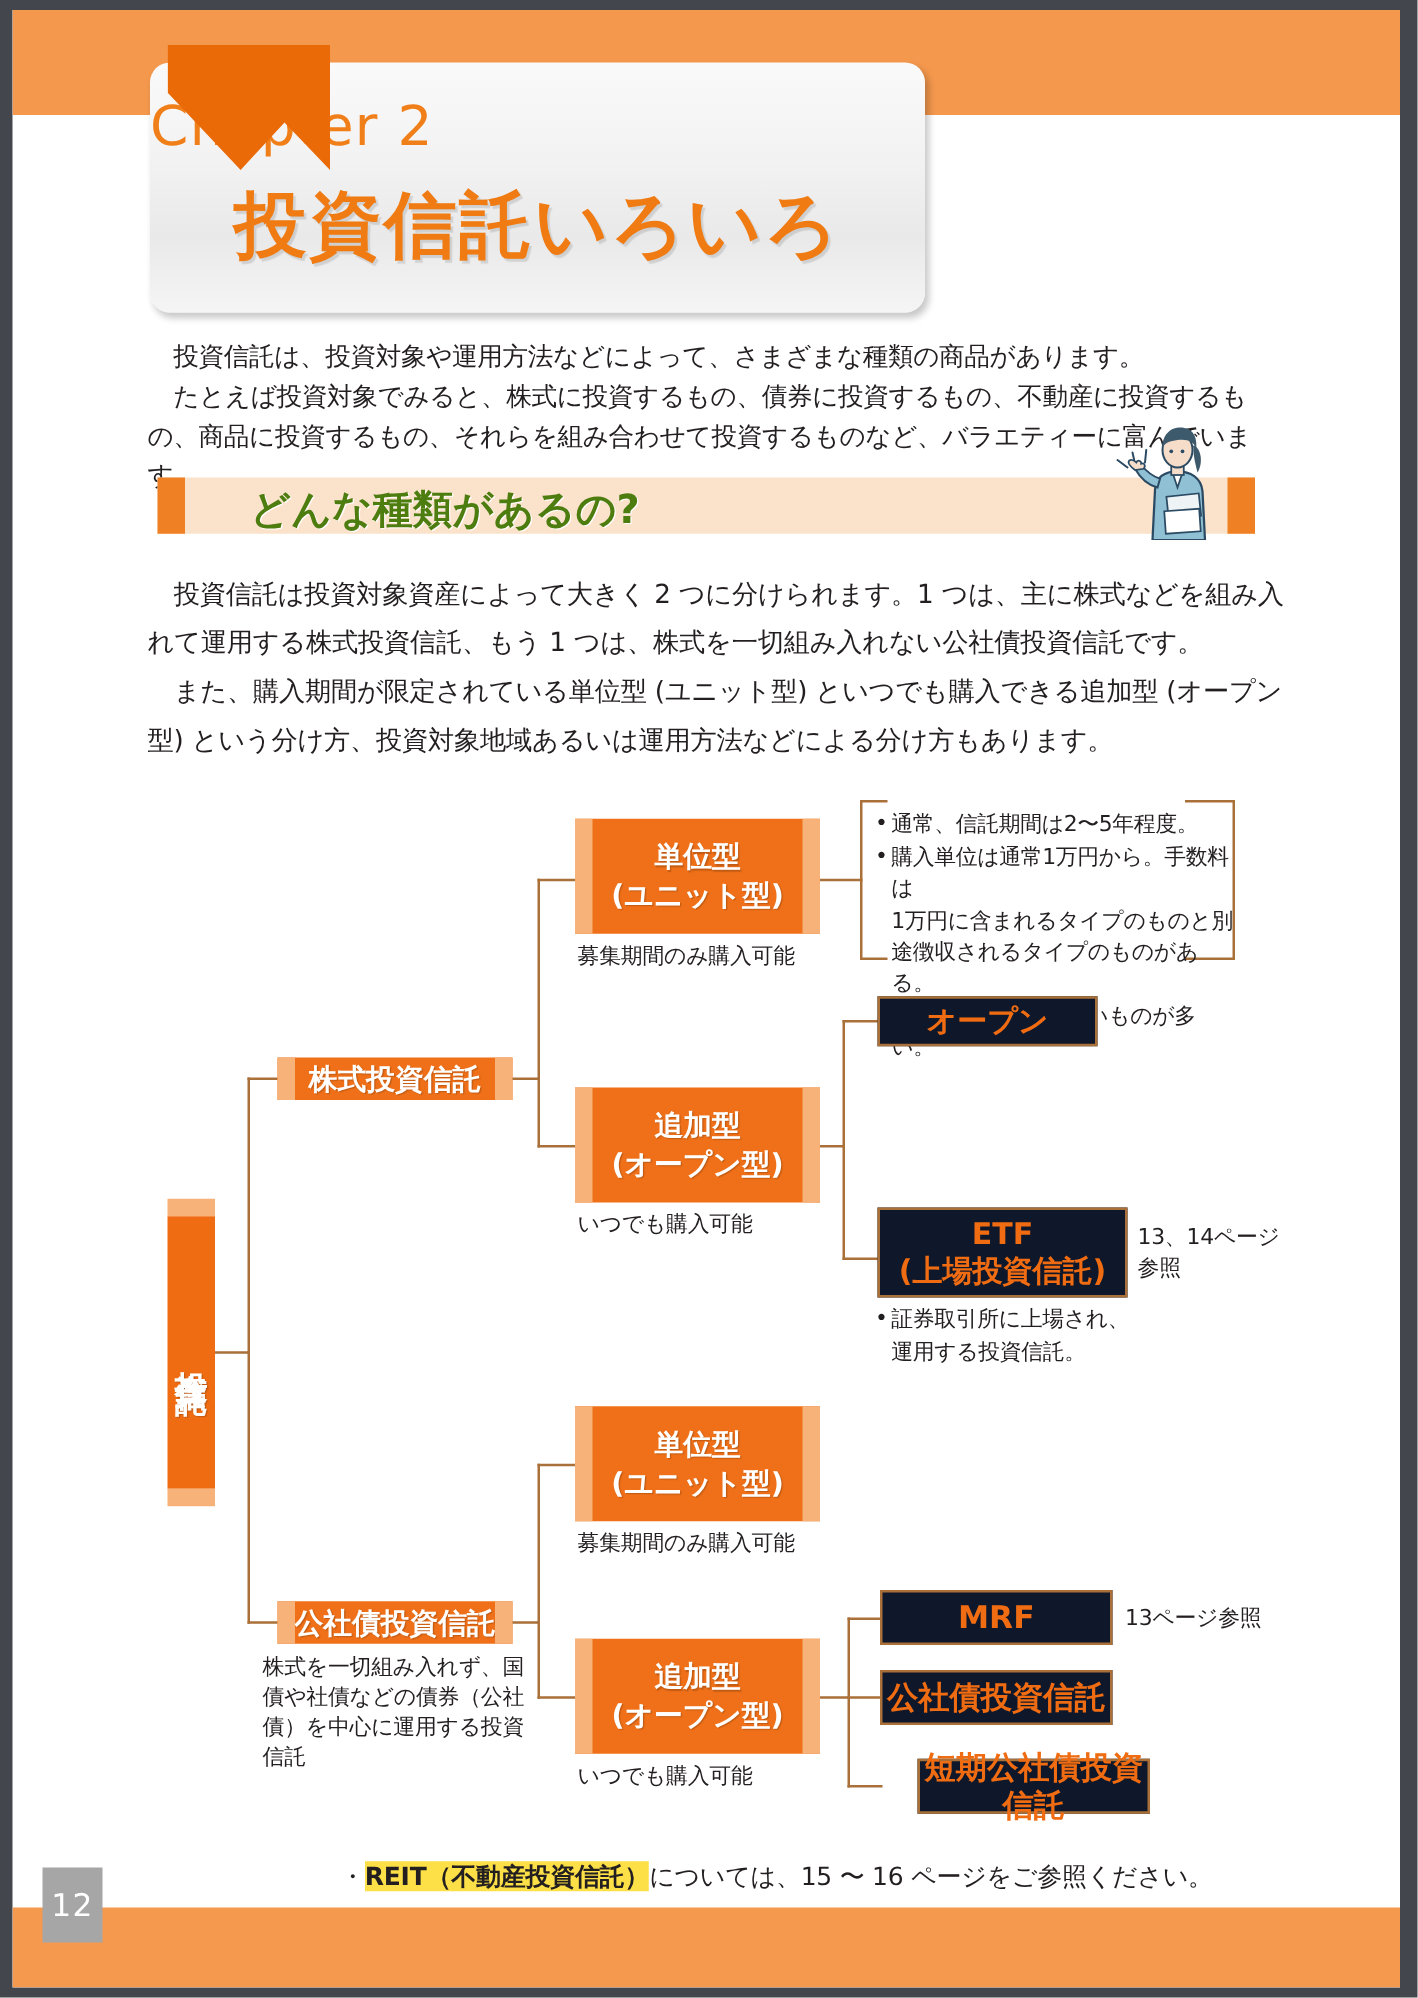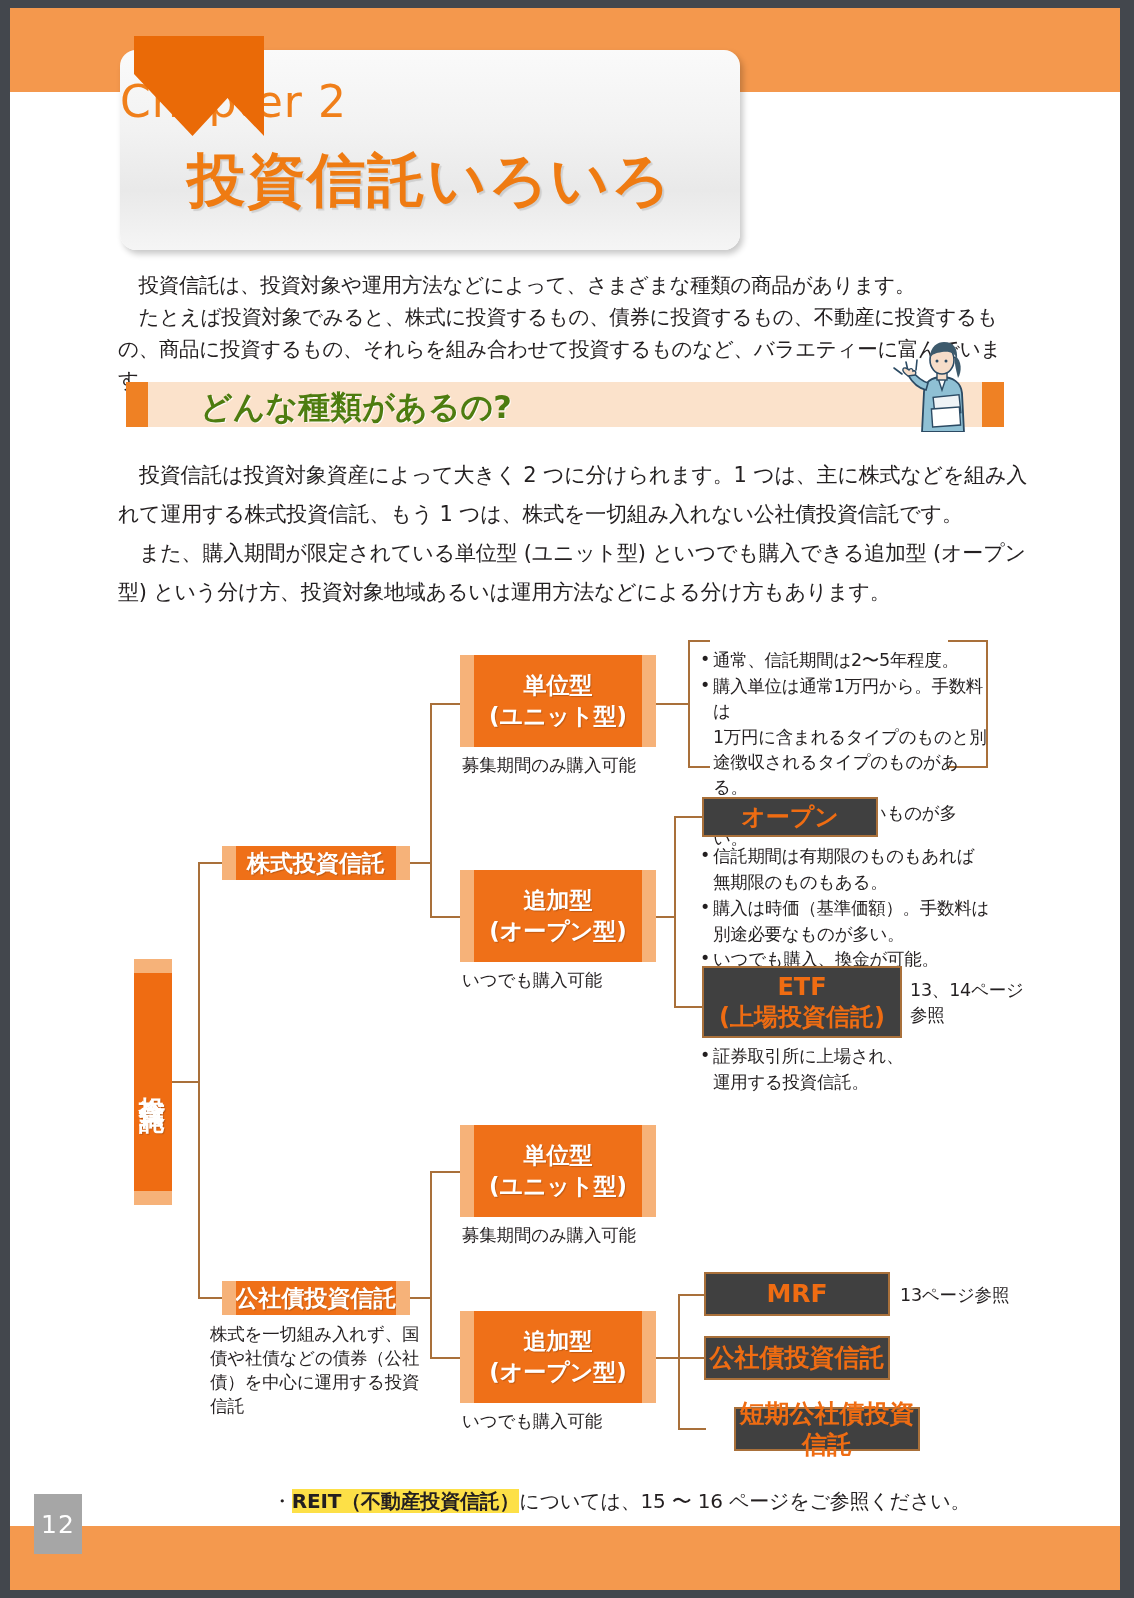--- a/index.html
+++ b/index.html
@@ -130,21 +130,21 @@
   }
   .ob::before{left:0;}
   .ob::after{right:0;}
   .cap{
     position:absolute;font-size:17.5px;color:#231f20;line-height:1.38;
     letter-spacing:-0.2px;
   }
   
   .wb{
     position:absolute;box-sizing:border-box;
-    background:#404040;border:2.4px solid #a9703a;
+    background:#0f172a;border:2.4px solid #a9703a;
     color:#ef6c12;font-weight:700;text-align:center;
     display:flex;align-items:center;justify-content:center;
     line-height:1.25;
   }
   
   .bl{
     position:absolute;font-size:17.5px;color:#231f20;line-height:1.42;
     letter-spacing:-0.3px;
   }
   .bl div{position:relative;padding-left:15px;margin-bottom:1px;}
@@ -278,27 +278,20 @@
 
     <div class="ln lh" style="left:646px;top:308px;width:20px;"></div>
     <div class="ln lv" style="left:664px;top:208px;height:102px;"></div>
     <div class="ln lv" style="left:664px;top:308px;height:92px;"></div>
     <div class="ln lh" style="left:664px;top:208px;width:30px;"></div>
     <div class="ln lh" style="left:664px;top:398px;width:30px;"></div>
 
     <div class="wb" style="left:692px;top:189px;width:176px;height:40px;font-size:24px;">
       <span>オープン</span>
     </div>
-    <div class="bl" style="left:688px;top:236px;width:300px;">
-        <div>信託期間は有期限のものもあれば</div>
-        <div class="cont">無期限のものもある。</div>
-        <div>購入は時価（基準価額）。手数料は</div>
-        <div class="cont">別途必要なものが多い。</div>
-        <div>いつでも購入、換金が可能。</div>
-      </div>
 
     <div class="wb" style="left:692px;top:358px;width:200px;height:72px;font-size:24px;flex-direction:column;">
       <span>ETF</span>
       <span>(上場投資信託)</span>
     </div>
     <div class="ref" style="left:900px;top:370px;white-space:pre-line;">13、14ページ
 参照</div>
     <div class="bl" style="left:688px;top:436px;width:300px;">
         <div>証券取引所に上場され、</div>
         <div class="cont">運用する投資信託。</div>

